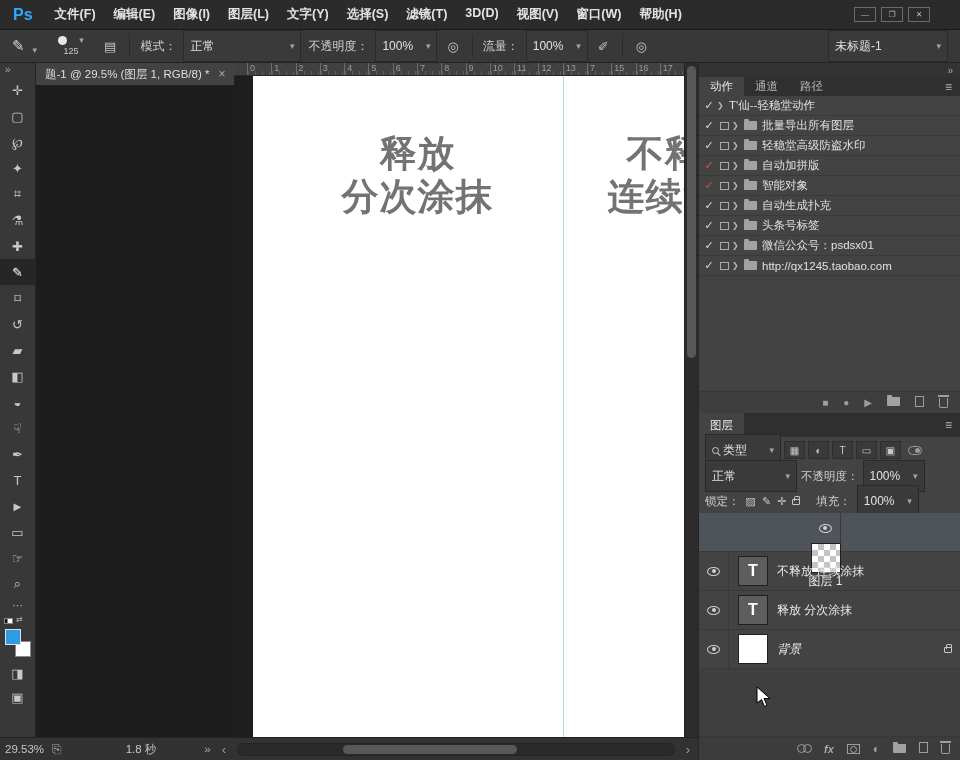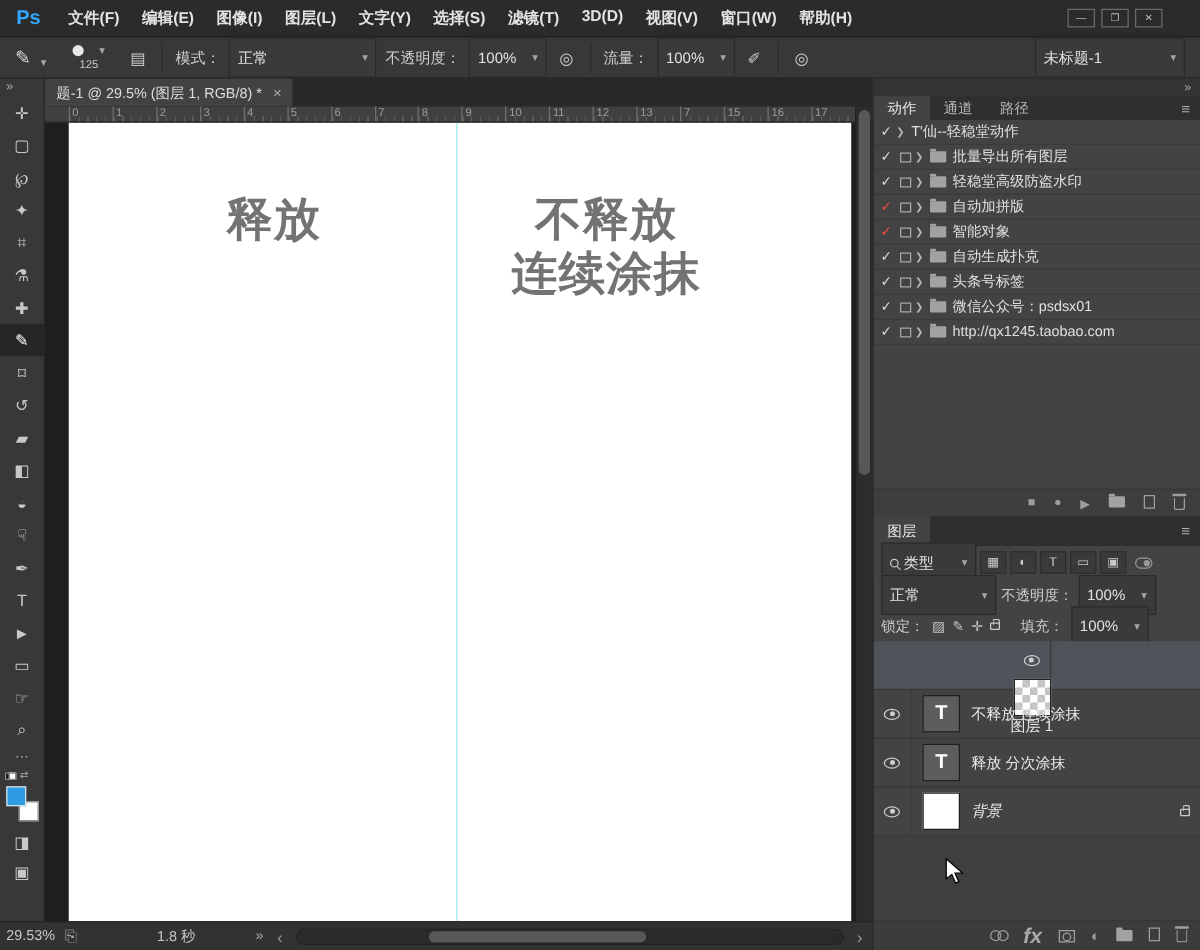--- a/index.html
+++ b/index.html
@@ -43,21 +43,21 @@
   .mini-swatch-row { height:13px; width:100%; display:flex; align-items:center; padding-left:4px; gap:3px; }
   .ms-b,.ms-w { width:6px; height:6px; display:inline-block; }
   .ms-b { background:#111; border:1px solid #888; } .ms-w { background:#fff; border:1px solid #888; margin-left:-3px; margin-top:4px; }
   .swap-glyph { font-size:8px; color:#b0b0b0; }
   .swatches { width:26px; height:28px; position:relative; margin:3px 0 4px 0; }
   .fg-swatch { position:absolute; top:0; left:0; width:16px; height:16px; background:#2e9be5; border:1px solid #dfdfdf; z-index:2; }
   .bg-swatch { position:absolute; bottom:0; right:0; width:16px; height:16px; background:#ffffff; border:1px solid #8a8a8a; }
   .tool-bottom { height:24px; }
 
   
-  .center { flex:1; display:flex; flex-direction:column; background:#1d1d1d; }
+  .center { flex:1; display:flex; flex-direction:row; background:#1d1d1d; }
   .tabrow { height:22px; background:#292929; display:flex; align-items:stretch; flex:0 0 22px; }
   .doc-tab { background:#424242; padding:0 9px; display:flex; align-items:center; gap:9px; font-size:11.5px; color:#dedede; white-space:nowrap; }
   .tab-close { color:#a9a9a9; font-size:12px; }
   .canvas-region { flex:1; display:flex; }
   .canvas-inner { position:relative; flex:1; overflow:hidden; }
   .ruler { position:absolute; top:0; left:0; right:0; height:13px; background:#404040; border-bottom:1px solid #2a2a2a; display:flex; z-index:3; }
   .r-offset { width:19px; }
   .r-cell { width:35.2px; border-left:1px solid #6e6e6e; font-size:9px; color:#9c9c9c; padding-left:2px; line-height:10px;
             background-image:repeating-linear-gradient(90deg,#5d5d5d 0 1px,transparent 1px 7px);
             background-size:100% 4px; background-position:bottom; background-repeat:no-repeat; }
@@ -124,21 +124,21 @@
     background-image:linear-gradient(45deg,#c3c3c3 25%,transparent 25%,transparent 75%,#c3c3c3 75%),
                      linear-gradient(45deg,#c3c3c3 25%,transparent 25%,transparent 75%,#c3c3c3 75%);
     background-size:12px 12px; background-position:0 0,6px 6px; }
   .thumb.text { background:#5d5d5d; color:#fff; font-size:16px; font-weight:bold; }
   .thumb.white { background:#ffffff; }
   .layer-name { font-size:12px; color:#e8e8e8; white-space:nowrap; }
   .layer-name.italic { font-style:italic; }
   .row-lock { margin-left:auto; }
   .layers-spacer { flex:67 1 0; background:#3f3f3f; }
   .layers-bottom { height:24px; flex:0 0 24px; border-top:1px solid #373737; background:#3c3c3c; display:flex; align-items:center; justify-content:flex-end; gap:13px; padding:0 10px; color:#9e9e9e; }
-  .fx-label { font-size:17px; font-style:italic; font-weight:bold; color:#aaa; }
+  .fx-label { font-size:11px; font-style:italic; font-weight:bold; color:#aaa; }
   .adj-glyph { font-size:12px; }
 
   
   .icon-folder { width:13px; height:9px; background:#a2a2a2; border-radius:1px; position:relative; display:inline-block; }
   .icon-folder::before { content:""; position:absolute; top:-2px; left:0; width:5px; height:2px; background:#a2a2a2; border-radius:1px 1px 0 0; }
   .icon-trash { width:9px; height:10px; border:1px solid #9e9e9e; border-top:none; border-radius:0 0 2px 2px; position:relative; display:inline-block; margin-top:3px; }
   .icon-trash::before { content:""; position:absolute; top:-3px; left:-2px; width:11px; height:2px; background:#9e9e9e; }
   .icon-newpage { width:9px; height:11px; border:1px solid #9e9e9e; display:inline-block; }
   .icon-lock { width:8px; height:6px; border:1px solid #c9c9c9; border-radius:1px; position:relative; display:inline-block; margin-top:3px; }
   .icon-lock::before { content:""; position:absolute; top:-4px; left:1px; width:4px; height:4px; border:1px solid #c9c9c9; border-bottom:none; border-radius:2px 2px 0 0; }
@@ -325,20 +325,21 @@
                 <span class="r-cell">12</span>
                 <span class="r-cell">13</span>
                 <span class="r-cell">7</span>
                 <span class="r-cell">15</span>
                 <span class="r-cell">16</span>
                 <span class="r-cell">17</span>
               </div>
               <div class="white-canvas">
                 <div class="c-text left">
                   <div>释放</div>
+                  <div>分次涂抹</div>
                 </div>
                 <div class="c-text right">
                   <div>不释放</div>
                   <div>连续涂抹</div>
                 </div>
                 <div class="guide"></div>
               </div>
             </div>
             <div class="vscroll">
               <div class="vthumb"></div>

